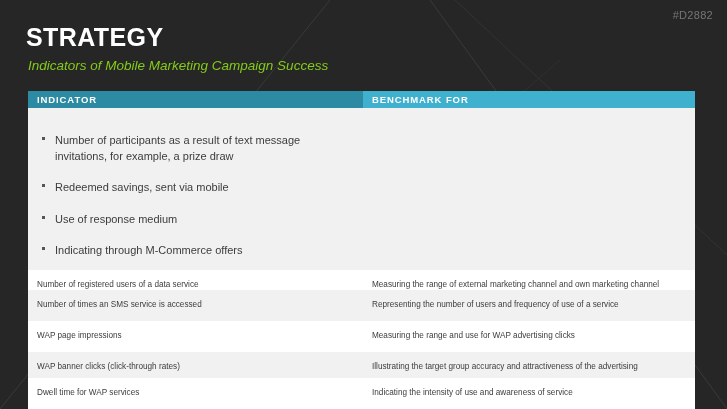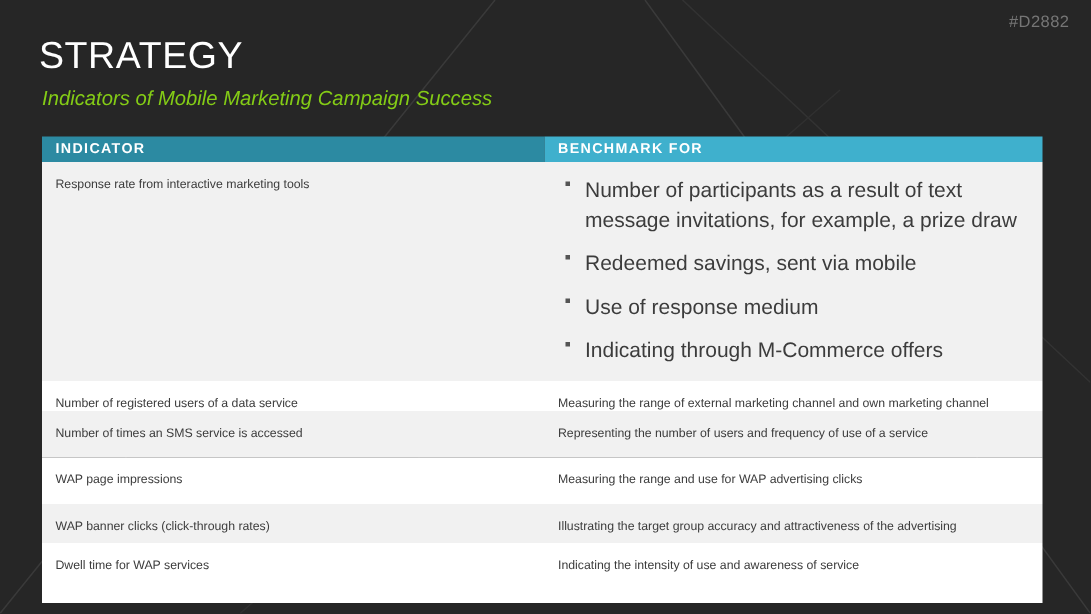--- a/index.html
+++ b/index.html
@@ -44,21 +44,21 @@
   }
 
   
   .title {
     position: absolute;
     left: 26px;
     top: 25px;
     font-size: 25px;
     color: #ffffff;
     letter-spacing: 0.4px;
-    font-weight: normal;
+    font-weight: bold;
     line-height: 1;
   }
   .subtitle {
     position: absolute;
     left: 28px;
     top: 59px;
     font-size: 13.5px;
     color: #84cc16;
     font-weight: normal;
     line-height: 1;
@@ -165,23 +165,24 @@
   
   ul.bullets {
     margin: 0;
     padding: 0;
     list-style: none;
   }
   ul.bullets li {
     position: relative;
     padding-left: 18px;
     margin-bottom: 9px;
-    font-size: 14px;
+    font-size: 11px;
     line-height: 1.42;
     color: #3c3c3c;
+    margin-top: 16px;
   }
   ul.bullets li:last-child { margin-bottom: 0; }
   ul.bullets li::before {
     content: "";
     position: absolute;
     left: 5px;
     top: 4px;
     width: 3px;
     height: 3px;
     background: #555555;
@@ -216,21 +217,20 @@
   </div>
 
   <div class="table">
 
     <div class="thead">
       <div class="th th-indicator">INDICATOR</div>
       <div class="th th-benchmark">BENCHMARK FOR</div>
     </div>
 
     <div class="row alt">
-      <div class="cell cell-indicator">Response rate from interactive marketing tools</div>
       <div class="cell cell-benchmark">
         <ul class="bullets">
           <li>Number of participants as a result of text message invitations, for example, a prize draw</li>
           <li>Redeemed savings, sent via mobile</li>
           <li>Use of response medium</li>
           <li>Indicating through M-Commerce offers</li>
         </ul>
         <div class="spacer-bottom"></div>
       </div>
     </div>

